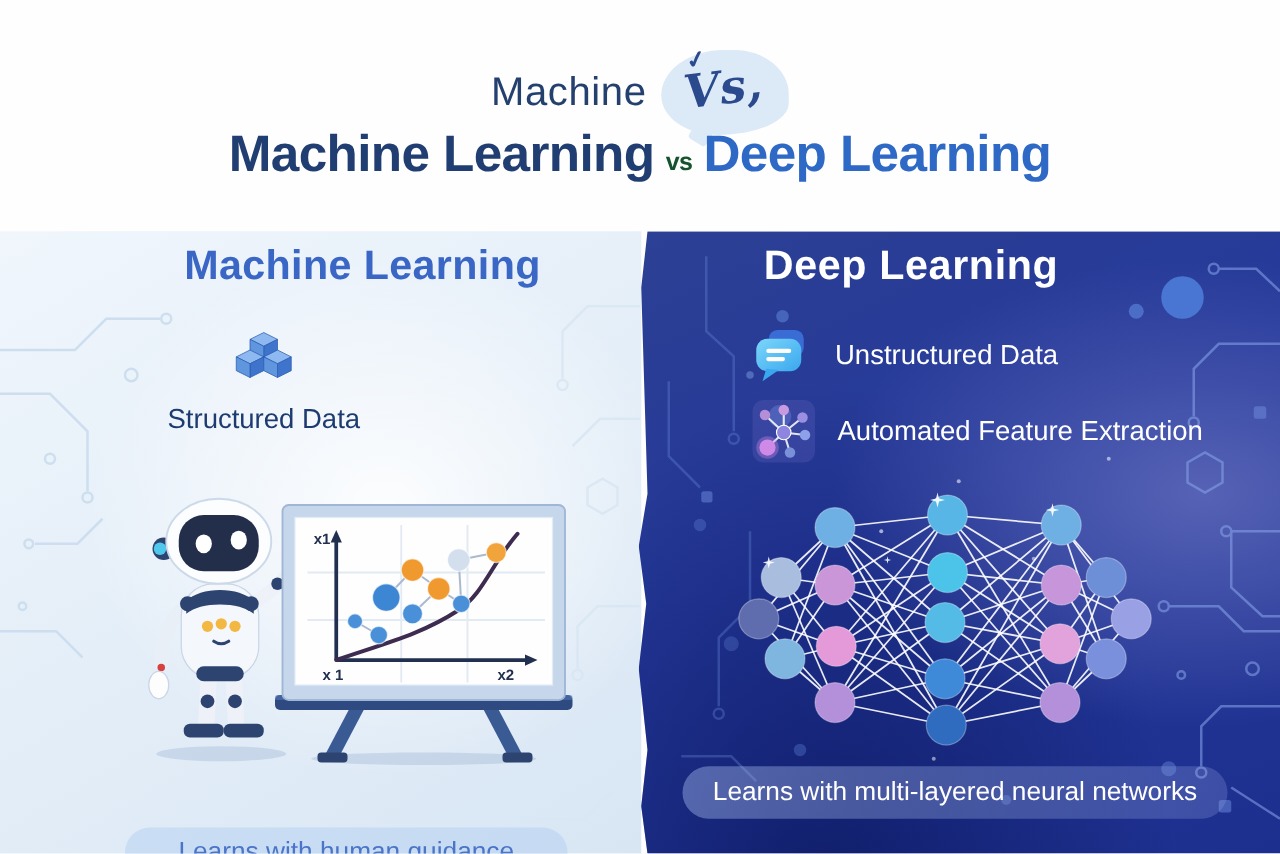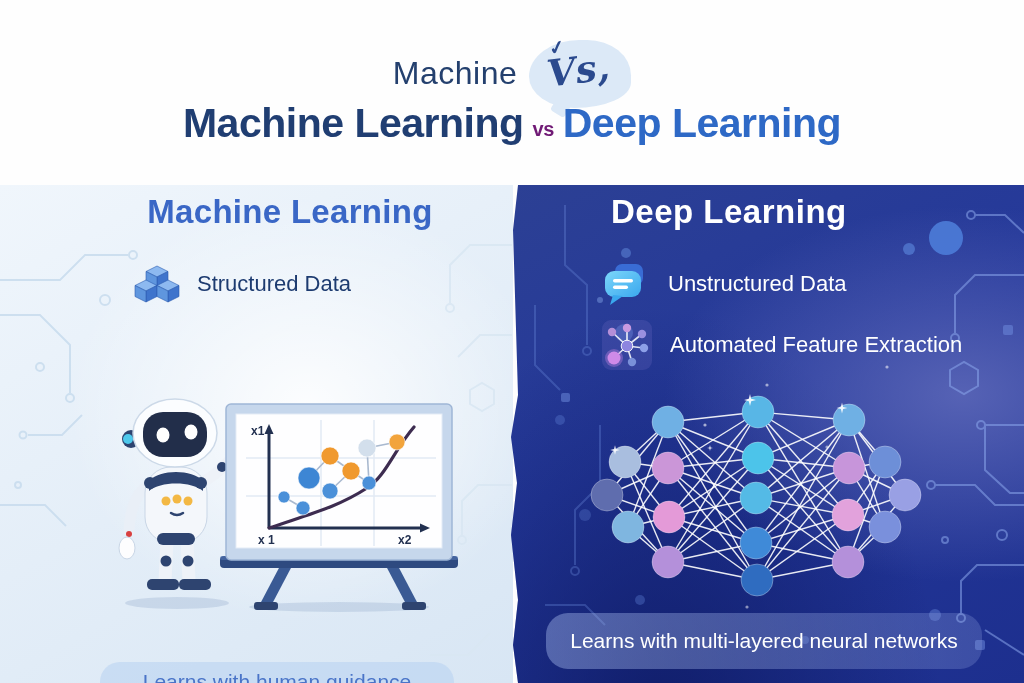--- a/index.html
+++ b/index.html
@@ -12,48 +12,48 @@
   .top-band{position:absolute;left:0;top:0;width:1024px;height:185px;background:#fefefe;}
   .eyebrow{position:absolute;left:0;top:38px;width:100%;display:flex;justify-content:center;align-items:center;gap:12px;}
   .eyebrow-word{font-size:32px;font-weight:500;color:#24406e;letter-spacing:.5px;}
   .vs-bubble{position:relative;width:102px;height:68px;background:#dce9f7;
     border-radius:55% 48% 62% 50%/60% 58% 42% 52%;flex:0 0 auto;margin-top:2px;}
   .vs-bubble:after{content:"";position:absolute;left:24px;bottom:-7px;width:16px;height:16px;background:#dce9f7;border-radius:3px;transform:rotate(32deg);}
   .vs-script{position:absolute;left:18px;top:8px;font-family:"DejaVu Serif",serif;font-style:italic;font-weight:bold;font-size:37px;color:#2b4a8e;transform:rotate(-7deg);}
   .vs-check{position:absolute;left:20px;top:-4px;font-size:19px;font-weight:bold;color:#2b4a8e;transform:rotate(-12deg);}
   .main-title{position:absolute;left:0;top:100px;width:100%;display:flex;justify-content:center;align-items:baseline;gap:9px;font-weight:700;letter-spacing:-.5px;}
   .t-left{font-size:41px;color:#203e72;}
-  .t-vs{font-size:20px;color:#701a75;transform:translateY(-1px);}
+  .t-vs{font-size:20px;color:#14532d;transform:translateY(-1px);}
   .t-right{font-size:41px;color:#2e69c6;}
   
   .panel-left{position:absolute;left:0;top:185px;width:513px;height:498px;
     background:
       radial-gradient(ellipse at 60% 45%, rgba(255,255,255,.9) 0%, rgba(255,255,255,0) 55%),
       linear-gradient(150deg,#f0f6fc 0%,#e4eef8 50%,#d8e6f4 100%);}
   .panel-right{position:absolute;left:505px;top:185px;width:519px;height:498px;
     background:
       radial-gradient(ellipse at 88% 42%, rgba(95,106,186,.85) 0%, rgba(95,106,186,0) 46%),
       radial-gradient(ellipse at 30% 110%, rgba(12,24,96,.8) 0%, rgba(12,24,96,0) 55%),
       linear-gradient(155deg,#2c4094 0%,#24389a 45%,#1d2f8e 100%);
     clip-path:polygon(13px 0,100% 0,100% 100%,13px 100%,8px 460px,13px 415px,6px 350px,12px 298px,6px 252px,13px 210px,8px 45px);}
   .panel-title-left{position:absolute;left:80px;top:8px;width:420px;margin:0;text-align:center;
     font-size:33px;font-weight:700;color:#3a67c6;letter-spacing:.3px;}
   .panel-title-right{position:absolute;left:106px;top:8px;margin:0;
     font-size:33px;font-weight:700;color:#ffffff;letter-spacing:.5px;}
   .feature{position:absolute;display:flex;align-items:center;gap:17px;}
   .feature .label{font-size:22px;font-weight:500;}
   .panel-left .feature .label{color:#1d3b70;}
   .panel-right .feature .label{color:#ffffff;}
-  .f-l1{left:134px;top:78px;}
+  .f-l1{left:134px;top:78px;flex-direction:column;}
   .f-l2{left:132px;top:138px;}
   .f-r1{left:98px;top:77px;}
   .f-r2{left:96px;top:134px;}
   .pill{position:absolute;display:flex;align-items:center;justify-content:center;border-radius:22px;}
   .pill-left{left:100px;top:430px;width:354px;height:40px;background:rgba(184,210,242,.58);color:#4a74c8;font-size:21px;margin-top:47px;}
-  .pill-right{left:41px;top:428px;width:436px;height:56px;color:#ffffff;font-size:21px;
+  .pill-right{left:41px;top:428px;width:436px;height:42px;color:#ffffff;font-size:21px;
     background:linear-gradient(90deg,rgba(168,188,238,.42),rgba(146,164,226,.26));}
   .abs{position:absolute;}
   svg{display:block;}
 </style>
 </head>
 <body>
 
 <div class="stage">
 
   <div class="top-band">

